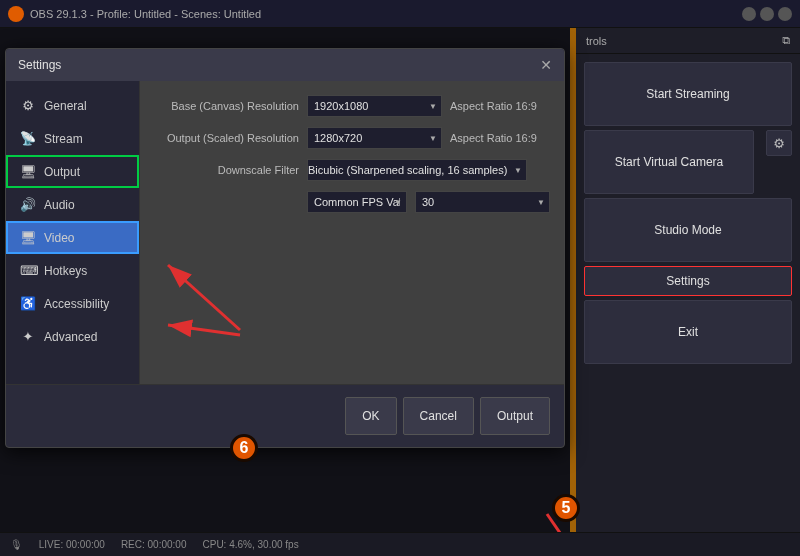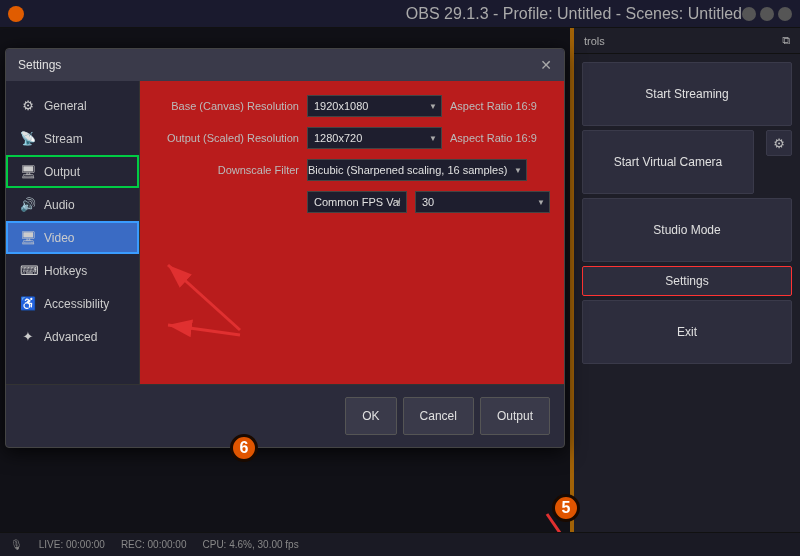--- a/index.html
+++ b/index.html
@@ -25,24 +25,23 @@
     }
     .title-bar-icon {
       width: 16px;
       height: 16px;
       background: #e05c00;
       border-radius: 50%;
       margin-right: 6px;
       flex-shrink: 0;
     }
     .title-bar-text {
-      font-size: 16px;
+      font-size: 11px;
       color: #aaa;
       flex: 1;
-      text-align: right;
     }
     .title-bar-controls {
       display: flex;
       gap: 4px;
     }
     .title-btn {
       width: 14px;
       height: 14px;
       border-radius: 50%;
       display: inline-block;
@@ -70,21 +69,21 @@
     .obs-left {
       width: 570px;
       background: #23232e;
       position: relative;
     }
 
     
     .obs-right {
       width: 230px;
       background: #1e1e28;
-      border-left: 4px solid #a16207;
+      border-left: 6px solid #a16207;
       display: flex;
       flex-direction: column;
     }
 
     .controls-header {
       padding: 6px 10px;
       font-size: 11px;
       color: #aaa;
       border-bottom: 1px solid #111;
       display: flex;
@@ -202,21 +201,21 @@
     .nav-icon {
       font-size: 13px;
       width: 16px;
       text-align: center;
     }
 
     
     .settings-content {
       flex: 1;
       padding: 14px;
-      background: #b91c1c;
+      background: #404040;
     }
 
     .settings-row {
       display: flex;
       align-items: center;
       margin-bottom: 10px;
       gap: 8px;
     }
 
     .settings-label {

